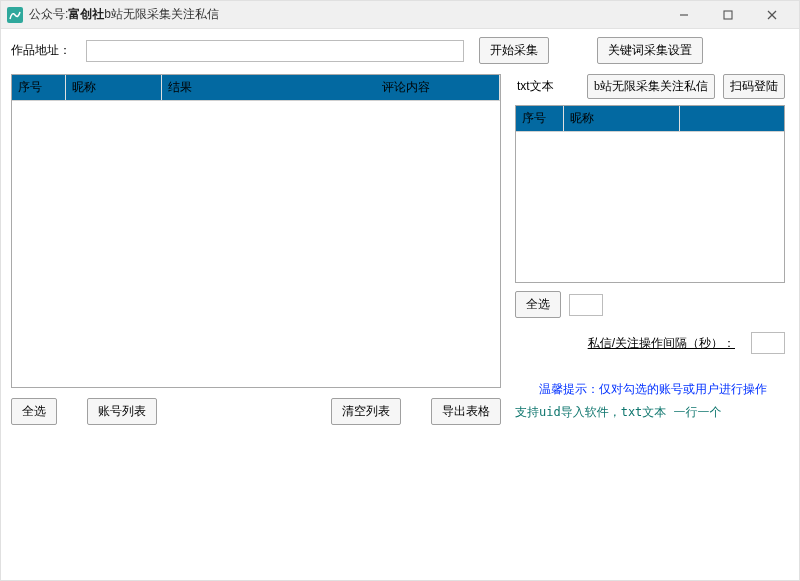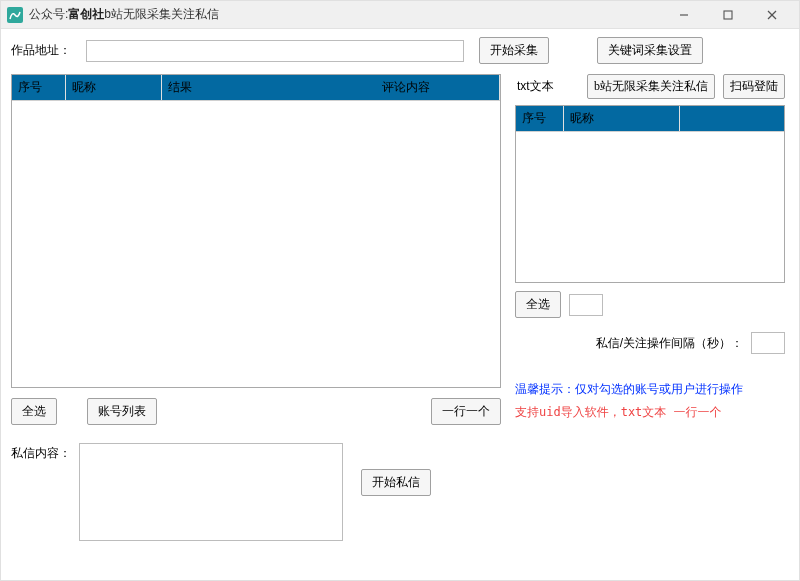--- a/index.html
+++ b/index.html
@@ -177,34 +177,35 @@
     gap: 8px;
     margin-top: 8px;
   }
   .acct-ctrl1 .smallfield {
     width: 34px;
   }
   .acct-ctrl2 {
     display: flex;
     align-items: center;
     justify-content: flex-end;
-    gap: 8px;
+    gap: 16px;
     margin-top: 14px;
+    text-decoration: underline;
   }
   .acct-ctrl2 .smallfield {
     width: 34px;
   }
 
   .tips {
     margin-top: 24px;
     line-height: 1.9;
   }
-  .tips .tip1 { color: #0030ff; }
+  .tips .tip1 { color: #0030ff; margin-left: 24px; }
   .tips .fixed { font-family: "SimSun","Consolas",monospace; }
-  .tips .tip2 { color: #ef4444; }
+  .tips .tip2 { color: #0f766e; }
   .tips .tip3 { color: #ff0000; }
 
   .send-btn-wrap {
     margin-left: 10px;
     margin-top: 26px;
   }
 </style>
 </head>
 <body>
 
@@ -260,32 +261,24 @@
             <div class="lv-col" style="flex:1;border-right:none">结果</div>
             <div class="lv-col" style="width:124px">评论内容</div>
           </div>
           <div class="lv-body"></div>
         </div>
 
         <div class="left-controls">
           <button class="btn">全选</button>
           <button class="btn">账号列表</button>
           <span class="spacer"></span>
-          <button class="btn">一行一个</button>
-        </div>
-
-        <div class="dm-area">
-          <span class="label" style="margin-top:2px">私信内容：</span>
-          <div class="textarea-wrap">
-            <textarea class="field-ta" style=""></textarea>
-          </div>
-          <div class="send-btn-wrap">
-            <button class="btn">开始私信</button>
-          </div>
-        </div>
+          <button class="btn">清空列表</button>
+          <button class="btn">导出表格</button>
+        </div>
+
 
       </div>
 
       <div class="right-col">
 
         <div class="acct-header">
           <span class="label">txt文本</span>
           <button class="btn">b站无限采集关注私信</button>
           <button class="btn">扫码登陆</button>
         </div>

